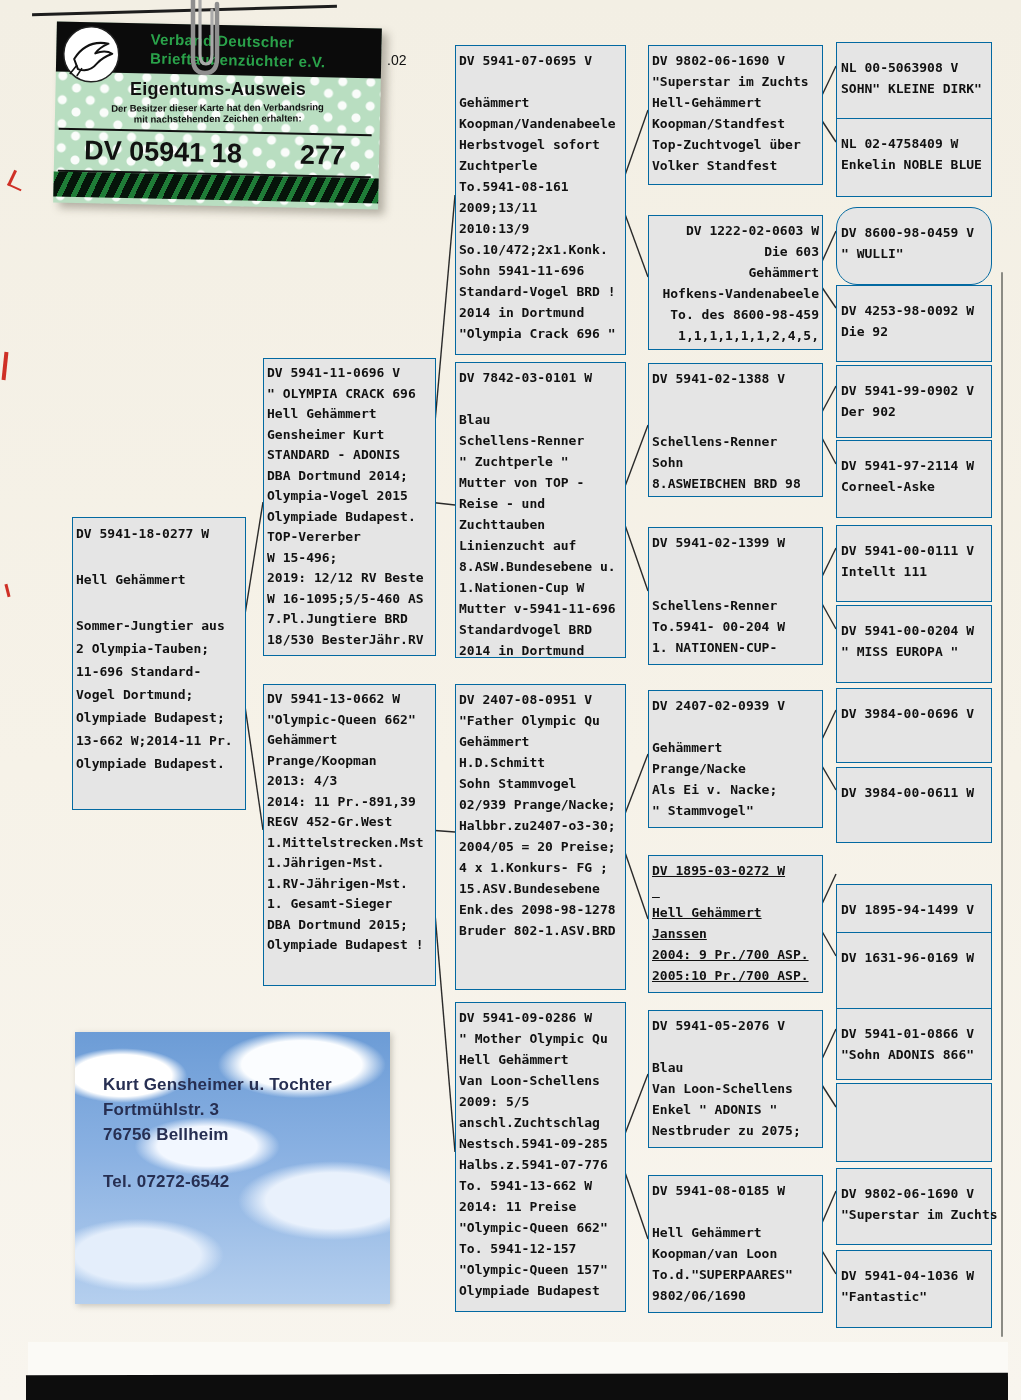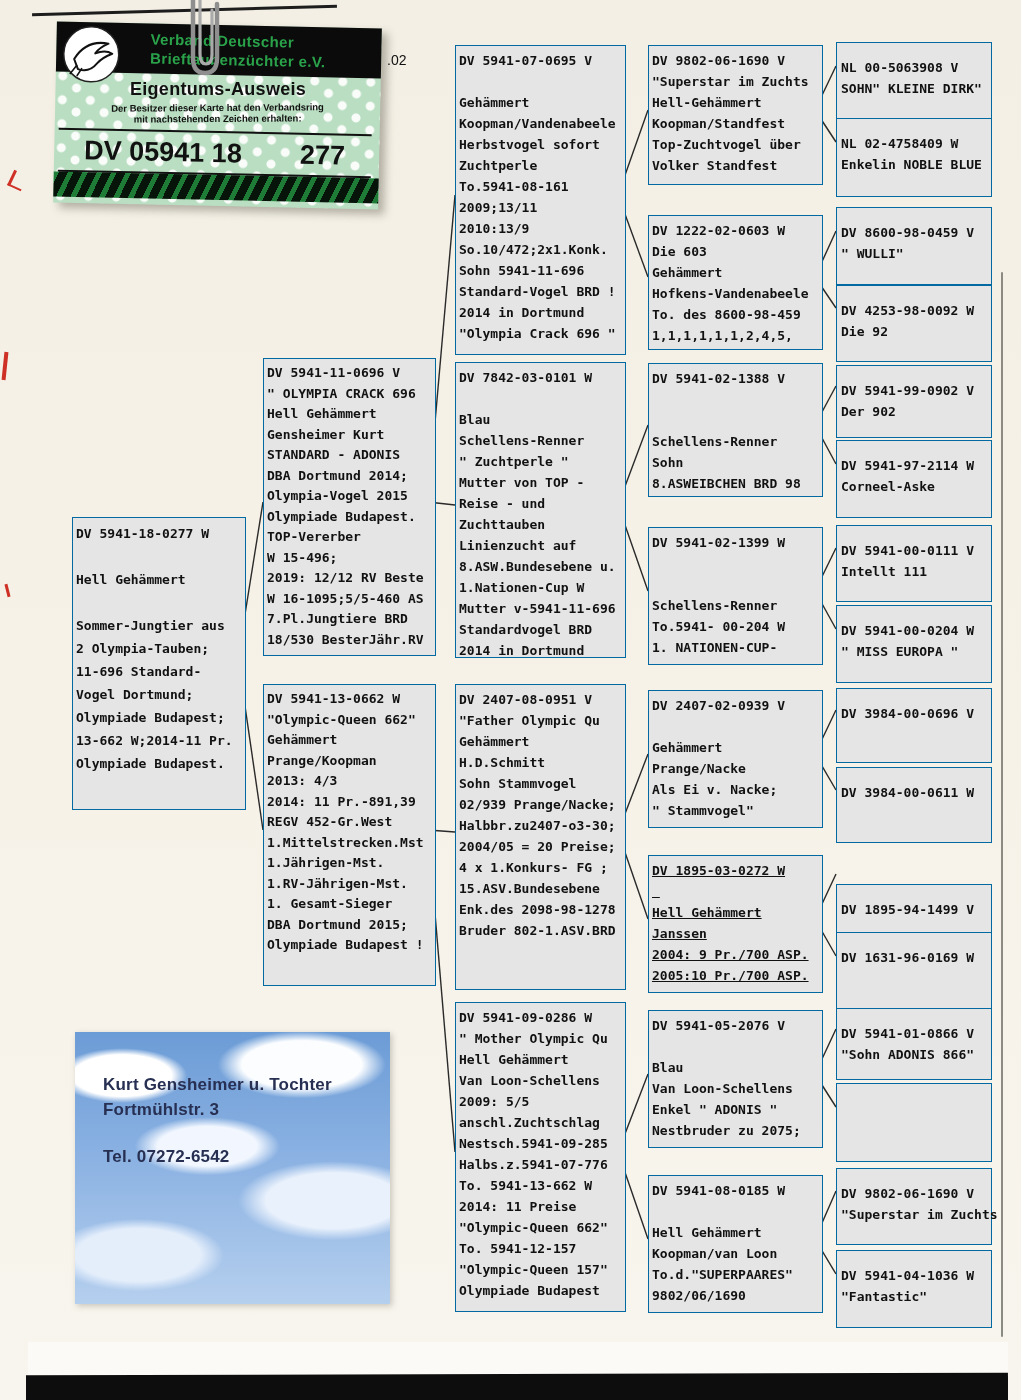--- a/index.html
+++ b/index.html
@@ -229,21 +229,21 @@
   </div>
 
 <div class="pbox lh21" style="left:648px;top:45px;width:167px;height:130px;">
     <div class="ring">DV 9802-06-1690 V</div>
     <div class="bline">"Superstar im Zuchts</div>
     <div class="bline">Hell-Gehämmert</div>
     <div class="bline">Koopman/Standfest</div>
     <div class="bline">Top-Zuchtvogel über</div>
     <div class="bline">Volker Standfest</div>
   </div>
-<div class="pbox lh21" style="left:648px;top:215px;width:167px;height:125px;">
+<div class="pbox lh21" style="left:648px;top:215px;width:167px;height:125px;text-align:right;">
     <div class="ring">DV 1222-02-0603 W</div>
     <div class="bline">Die 603</div>
     <div class="bline">Gehämmert</div>
     <div class="bline">Hofkens-Vandenabeele</div>
     <div class="bline">To. des 8600-98-459</div>
     <div class="bline">1,1,1,1,1,1,2,4,5,</div>
   </div>
 <div class="pbox lh21" style="left:648px;top:363px;width:167px;height:124px;">
     <div class="ring">DV 5941-02-1388 V</div>
     <div class="bline">&nbsp;</div>
@@ -294,21 +294,21 @@
   </div>
 
 <div class="pbox g4" style="left:836px;top:42px;width:146px;height:48px;">
     <div class="ring">NL 00-5063908 V</div>
     <div class="bline">SOHN" KLEINE DIRK"</div>
   </div>
 <div class="pbox g4" style="left:836px;top:118px;width:146px;height:49px;">
     <div class="ring">NL 02-4758409 W</div>
     <div class="bline">Enkelin NOBLE BLUE</div>
   </div>
-<div class="pbox g4" style="left:836px;top:207px;width:146px;height:48px;">
+<div class="pbox g4" style="left:836px;top:207px;width:146px;height:48px;border-radius:21px;">
     <div class="ring">DV 8600-98-0459 V</div>
     <div class="bline">" WULLI"</div>
   </div>
 <div class="pbox g4" style="left:836px;top:285px;width:146px;height:47px;">
     <div class="ring">DV 4253-98-0092 W</div>
     <div class="bline">Die 92</div>
   </div>
 <div class="pbox g4" style="left:836px;top:365px;width:146px;height:43px;">
     <div class="ring">DV 5941-99-0902 V</div>
     <div class="bline">Der 902</div>
@@ -378,15 +378,16 @@
 
 <svg class="paperclip" width="44" height="84">
   <path d="M9 0 L9 60 Q9 75 21 75 Q33 75 33 60 L33 6" fill="none" stroke="#8f8f8f" stroke-width="4.5" stroke-linecap="round"></path>
   <path d="M16 0 L16 56 Q16 66 22 66 Q28 66 28 56 L28 12" fill="none" stroke="#aaaaaa" stroke-width="3.2" stroke-linecap="round"></path>
 </svg>
 
 <div class="clouds">
   <div class="owner-text">
     <div>Kurt Gensheimer u. Tochter</div>
     <div>Fortmühlstr. 3</div>
+    <div>76756 Bellheim</div>
     <div class="owner-phone">Tel. 07272-6542</div>
   </div>
 </div>
 
 </body></html>

